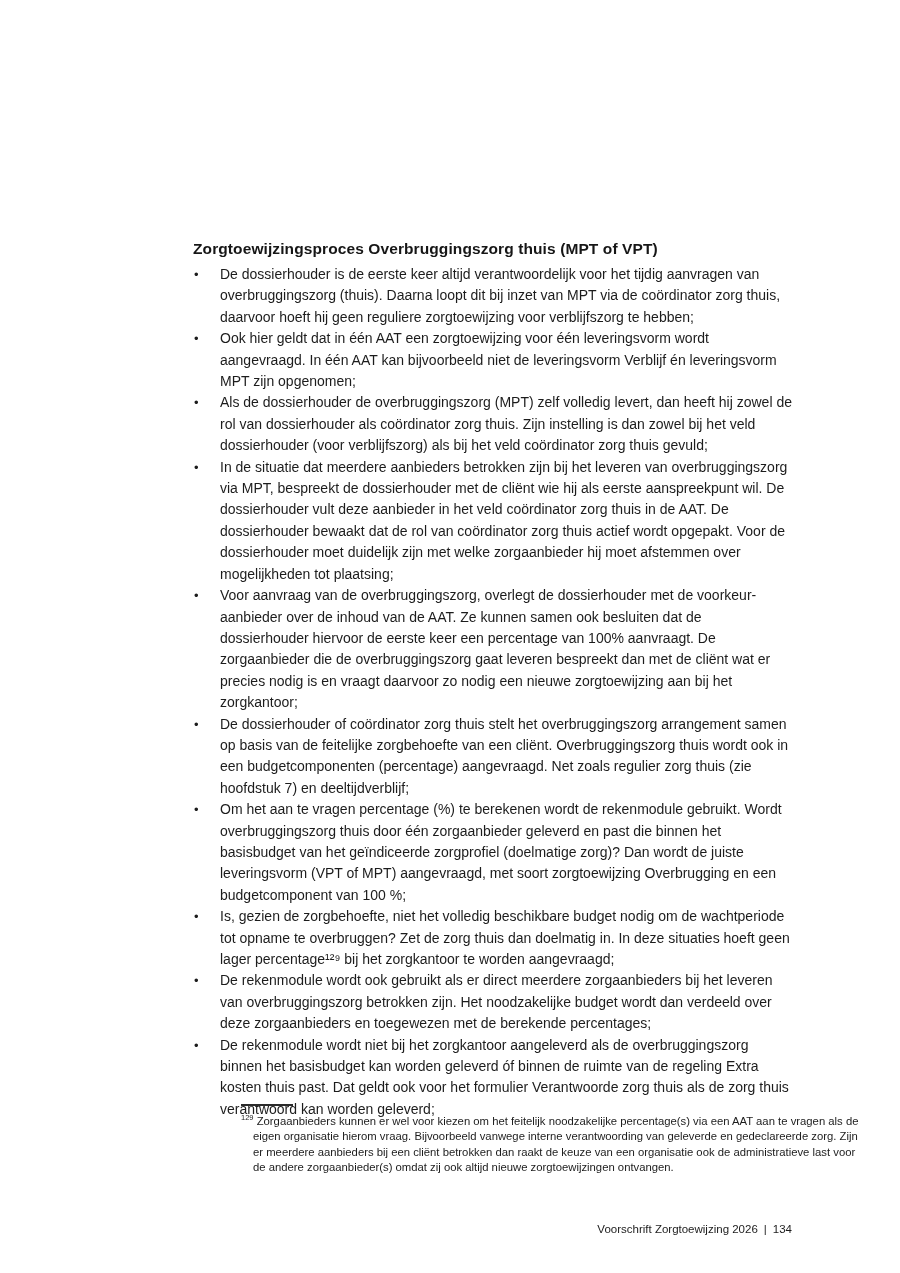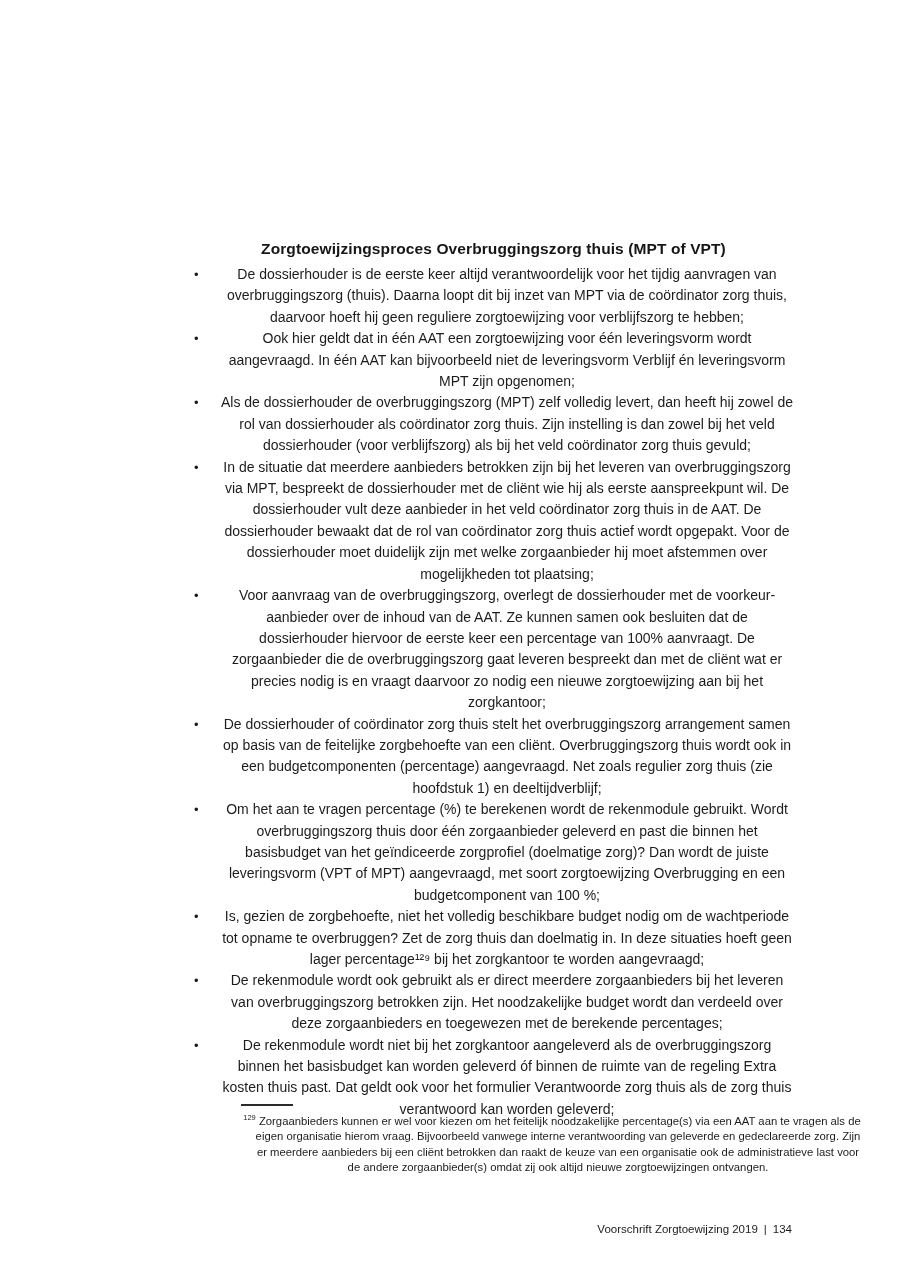--- a/index.html
+++ b/index.html
@@ -12,21 +12,20 @@
     height: 1273px;
     position: relative;
     font-family: "Liberation Sans", sans-serif;
     color: #1c1c1c;
     overflow: hidden;
   }
   .page {
     position: absolute;
     inset: 0;
     background: #ffffff;
-    text-align: center;
   }
   .content {
     position: absolute;
     top: 238px;
     left: 193px;
     width: 601px;
   }
   .heading {
     font-size: 15.5px;
     font-weight: bold;
@@ -120,21 +119,21 @@
           <span>In de situatie dat meerdere aanbieders betrokken zijn bij het leveren van overbruggingszorg via MPT, bespreekt de dossierhouder met de cliënt wie hij als eerste aanspreekpunt wil. De dossierhouder vult deze aanbieder in het veld coördinator zorg thuis in de AAT. De dossierhouder bewaakt dat de rol van coördinator zorg thuis actief wordt opgepakt. Voor de dossierhouder moet duidelijk zijn met welke zorgaanbieder hij moet afstemmen over mogelijkheden tot plaatsing;</span>
         </li>
 
         <li>
           <span class="bullet-marker">•</span>
           <span>Voor aanvraag van de overbruggingszorg, overlegt de dossierhouder met de voorkeur-aanbieder over de inhoud van de AAT. Ze kunnen samen ook besluiten dat de dossierhouder hiervoor de eerste keer een percentage van 100% aanvraagt. De zorgaanbieder die de overbruggingszorg gaat leveren bespreekt dan met de cliënt wat er precies nodig is en vraagt daarvoor zo nodig een nieuwe zorgtoewijzing aan bij het zorgkantoor;</span>
         </li>
 
         <li>
           <span class="bullet-marker">•</span>
-          <span>De dossierhouder of coördinator zorg thuis stelt het overbruggingszorg arrangement samen op basis van de feitelijke zorgbehoefte van een cliënt. Overbruggingszorg thuis wordt ook in een budgetcomponenten (percentage) aangevraagd. Net zoals regulier zorg thuis (zie hoofdstuk 1) en deeltijdverblijf;</span>
+          <span>De dossierhouder of coördinator zorg thuis stelt het overbruggingszorg arrangement samen op basis van de feitelijke zorgbehoefte van een cliënt. Overbruggingszorg thuis wordt ook in een budgetcomponenten (percentage) aangevraagd. Net zoals regulier zorg thuis (zie hoofdstuk 7) en deeltijdverblijf;</span>
         </li>
 
         <li>
           <span class="bullet-marker">•</span>
           <span>Om het aan te vragen percentage (%) te berekenen wordt de rekenmodule gebruikt. Wordt overbruggingszorg thuis door één zorgaanbieder geleverd en past die binnen het basisbudget van het geïndiceerde zorgprofiel (doelmatige zorg)? Dan wordt de juiste leveringsvorm (VPT of MPT) aangevraagd, met soort zorgtoewijzing Overbrugging en een budgetcomponent van 100 %;</span>
         </li>
 
         <li>
           <span class="bullet-marker">•</span>
           <span>Is, gezien de zorgbehoefte, niet het volledig beschikbare budget nodig om de wachtperiode tot opname te overbruggen? Zet de zorg thuis dan doelmatig in. In deze situaties hoeft geen lager percentage¹²⁹ bij het zorgkantoor te worden aangevraagd;</span>
@@ -151,16 +150,16 @@
         </li>
       </ul>
   </div>
 
   <div class="footnote-block">
     <div class="footnote-rule"></div>
     <div class="footnote-text"><sup>129</sup><span> Zorgaanbieders kunnen er wel voor kiezen om het feitelijk noodzakelijke percentage(s) via een AAT aan te vragen als de eigen organisatie hierom vraag. Bijvoorbeeld vanwege interne verantwoording van geleverde en gedeclareerde zorg. Zijn er meerdere aanbieders bij een cliënt betrokken dan raakt de keuze van een organisatie ook de administratieve last voor de andere zorgaanbieder(s) omdat zij ook altijd nieuwe zorgtoewijzingen ontvangen.</span></div>
   </div>
 
   <div class="footer">
-    <span>Voorschrift Zorgtoewijzing 2019</span><span class="sep">|</span><span>134</span>
+    <span>Voorschrift Zorgtoewijzing 2026</span><span class="sep">|</span><span>134</span>
   </div>
 
 </div>
 
 </body></html>

